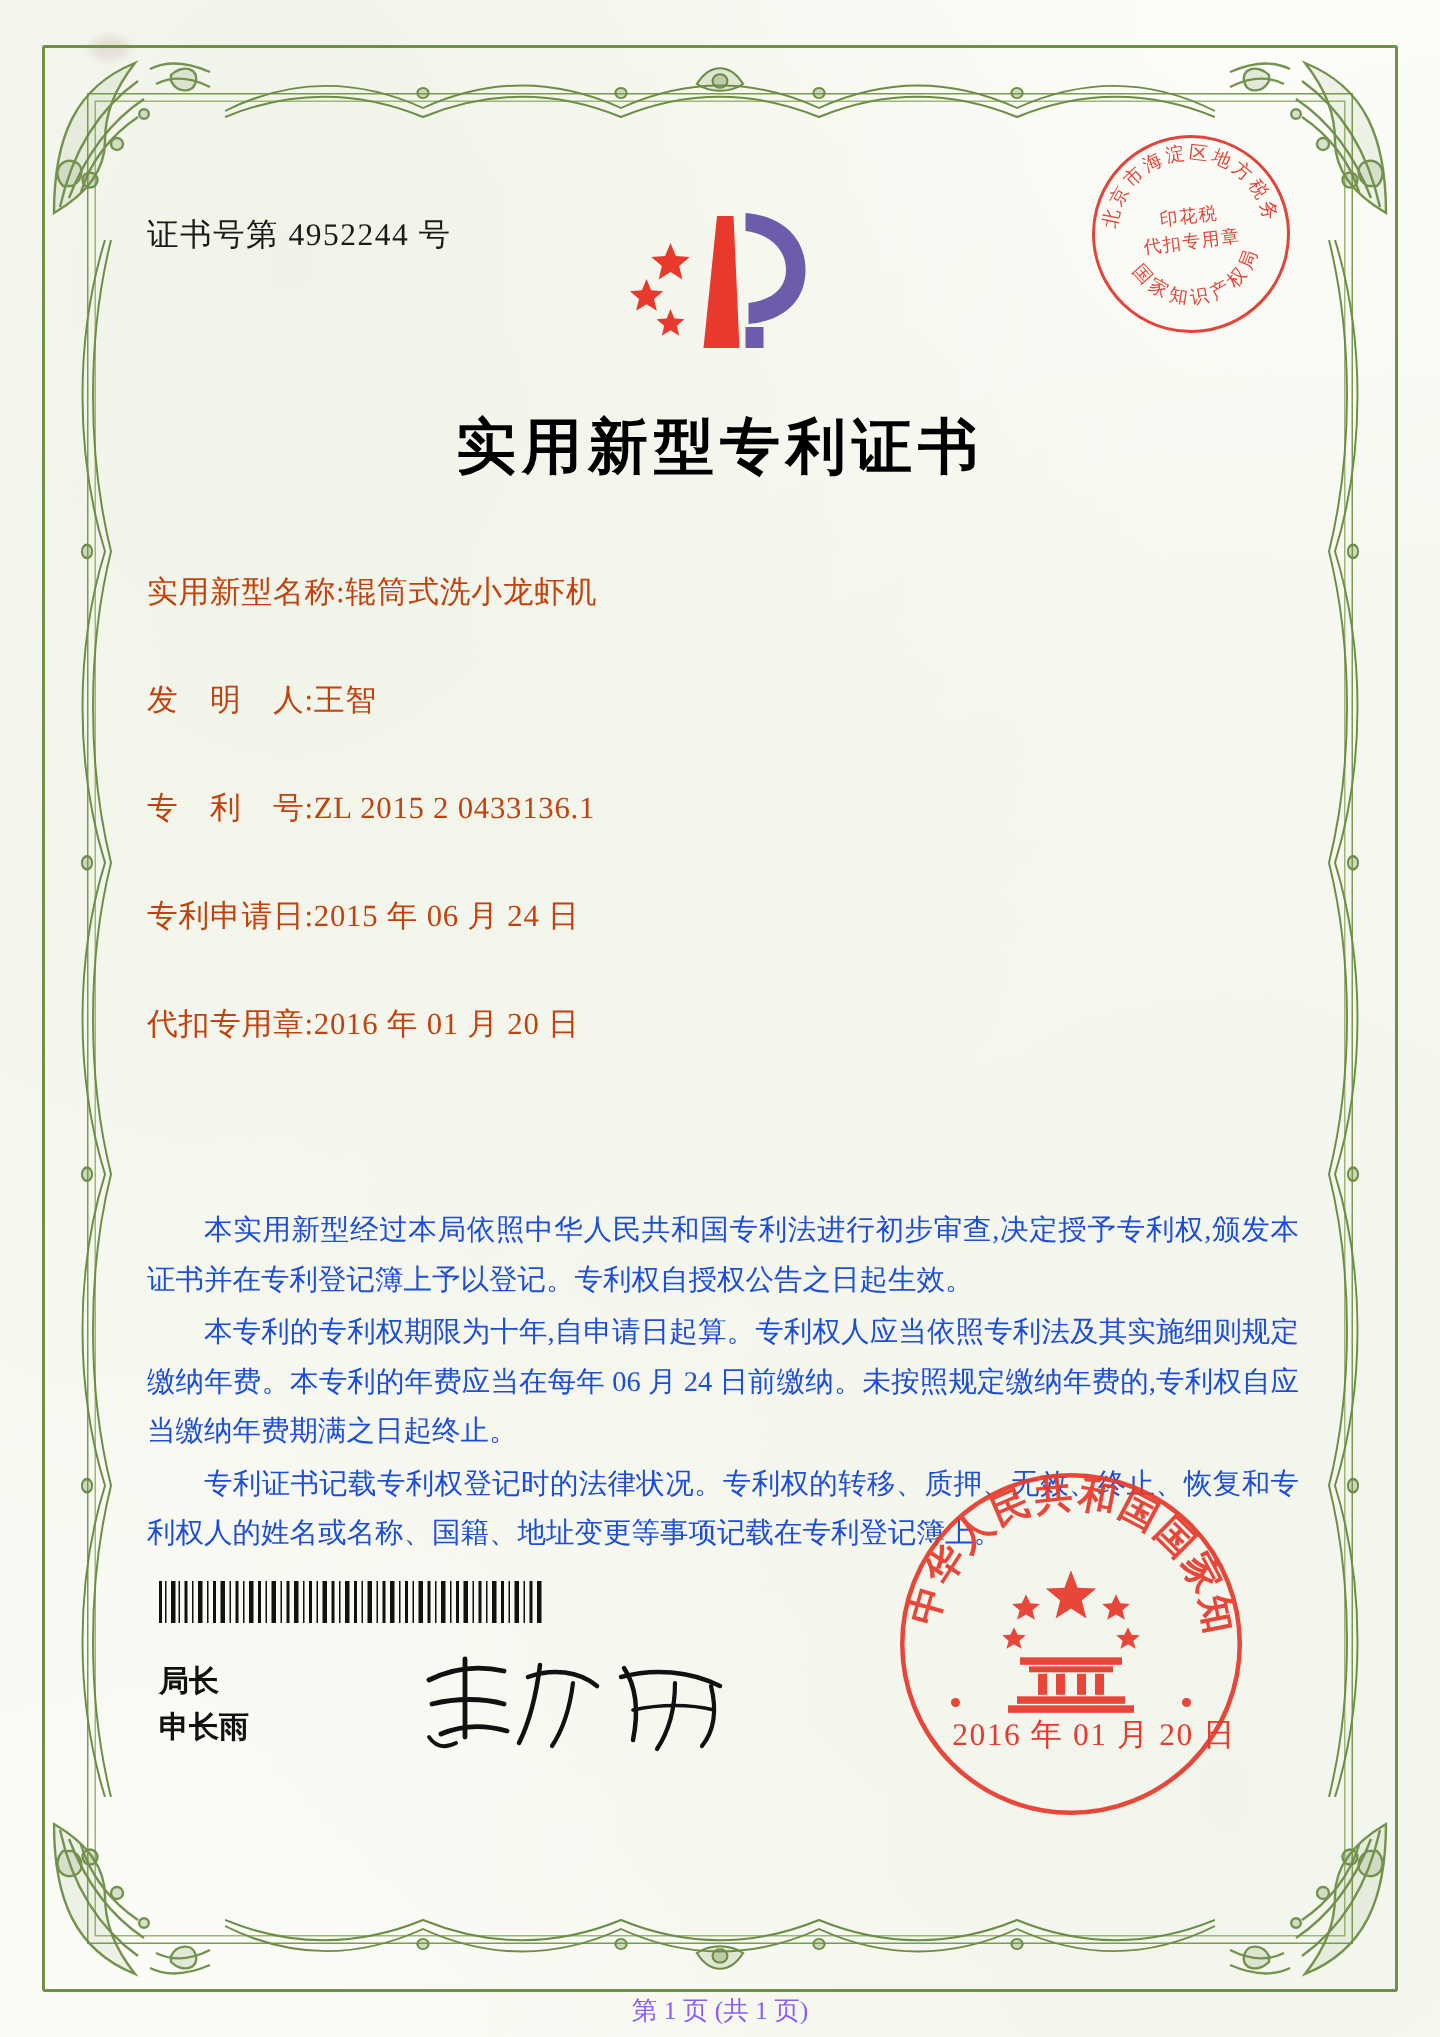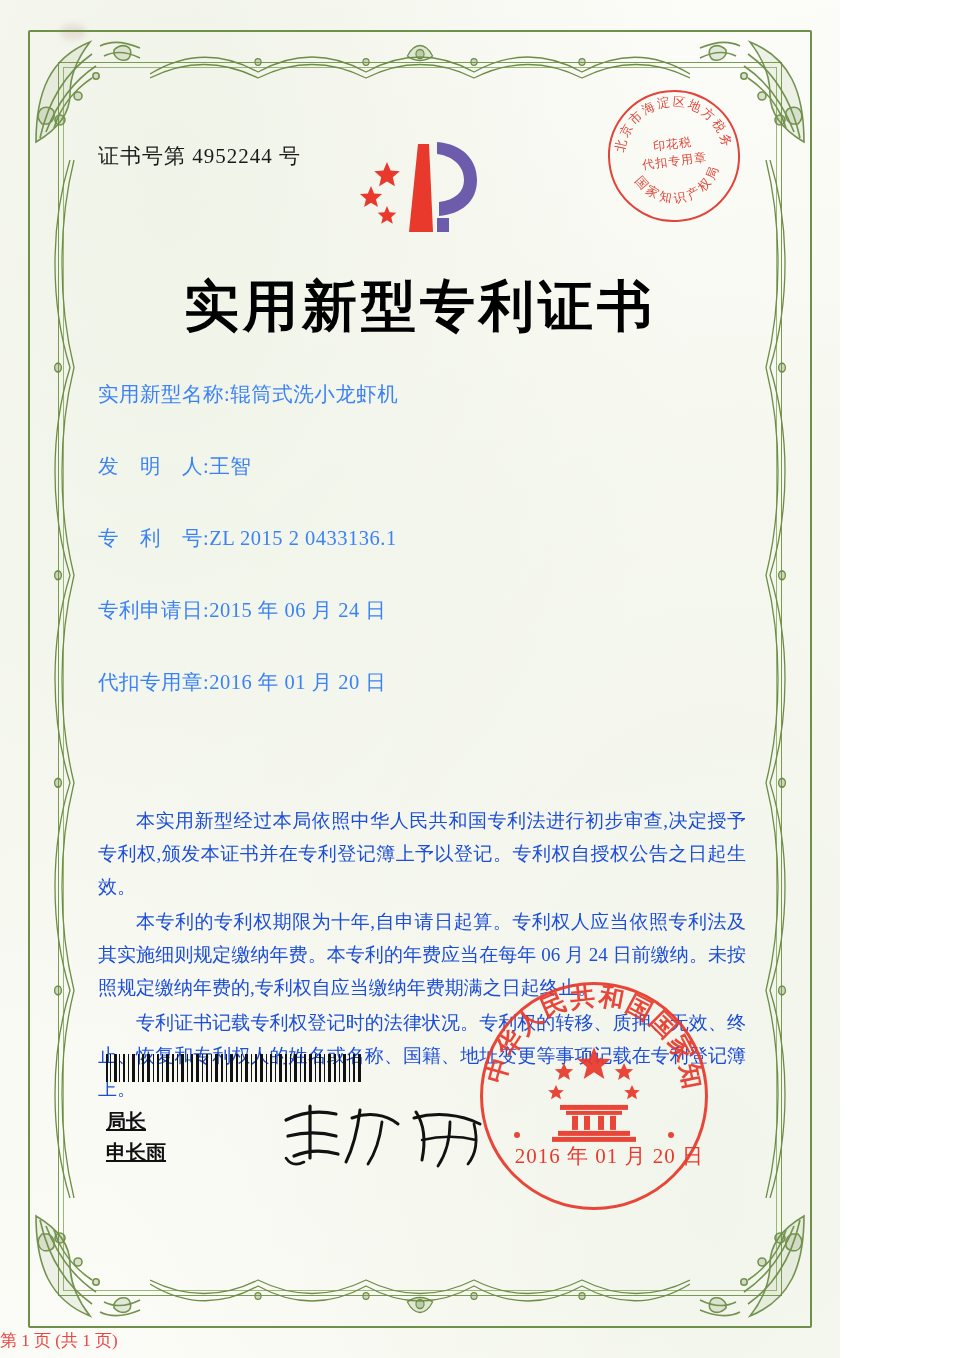--- a/index.html
+++ b/index.html
@@ -5,21 +5,21 @@
   html, body {
     margin: 0;
     padding: 0;
     background: #ffffff;
   }
   body {
     font-family: "Liberation Serif", "DejaVu Serif", serif;
   }
   .page {
     position: relative;
-    width: 840px;
+    width: 960px;
     height: 1358px;
     overflow: hidden;
     background: #fbfcf7;
   }
   
   .paper-texture {
     position: absolute;
     inset: 0;
     background:
       radial-gradient(ellipse at 20% 12%, rgba(236,240,226,0.75) 0%, rgba(255,255,255,0) 55%),
@@ -151,36 +151,36 @@
     line-height: 17px;
     font-family: "Liberation Serif", serif;
     letter-spacing: 1px;
   }
 
   .doc-title {
     position: absolute;
     left: 0; right: 0;
     top: 190px;
     text-align: center;
-    font-size: 55px;
+    font-size: 40px;
     font-weight: bold;
     letter-spacing: 4px;
     color: #000;
     font-family: "Liberation Serif", "DejaVu Serif", serif;
   }
 
   .fields {
     position: absolute;
     left: 22px;
     right: 20px;
     top: 300px;
   }
   .field {
     font-size: 20.5px;
-    color: #3b82f6;
+    color: #c2410c;
     margin-bottom: 44px;
     white-space: nowrap;
   }
   .field .lbl { letter-spacing: 0.5px; }
   .field .val { letter-spacing: 0.5px; }
 
   .paragraphs {
     position: absolute;
     left: 22px;
     right: 18px;
@@ -205,21 +205,20 @@
   .barcode svg { width: 100%; height: 100%; display: block; }
 
   .signer {
     position: absolute;
     left: 30px;
     bottom: 110px;
     font-size: 20px;
     line-height: 31px;
     font-weight: bold;
     color: #111;
-    text-decoration: underline;
   }
   .signature {
     position: absolute;
     left: 198px;
     bottom: 104px;
     width: 230px;
     height: 78px;
     color: #111;
   }
   .signature svg { width: 100%; height: 100%; display: block; }
@@ -254,22 +253,23 @@
     font-size: 21px;
     color: #e8392c;
     letter-spacing: 1px;
     white-space: nowrap;
   }
 
   .page-footer {
     position: absolute;
     left: 0; right: 0;
     bottom: 6px;
+    text-align: center;
     font-size: 17px;
-    color: #ef4444;
+    color: #8b5cf6;
   }
 </style>
 </head>
 <body>
 
 <div class="page">
   <div class="paper-texture"></div>
   <div class="smudge"></div>
 
   <div class="frame-outer"></div>

